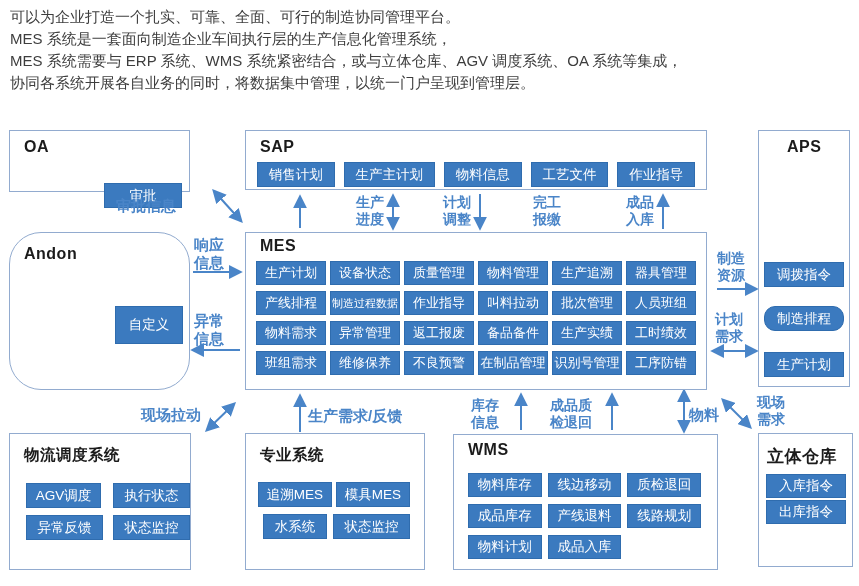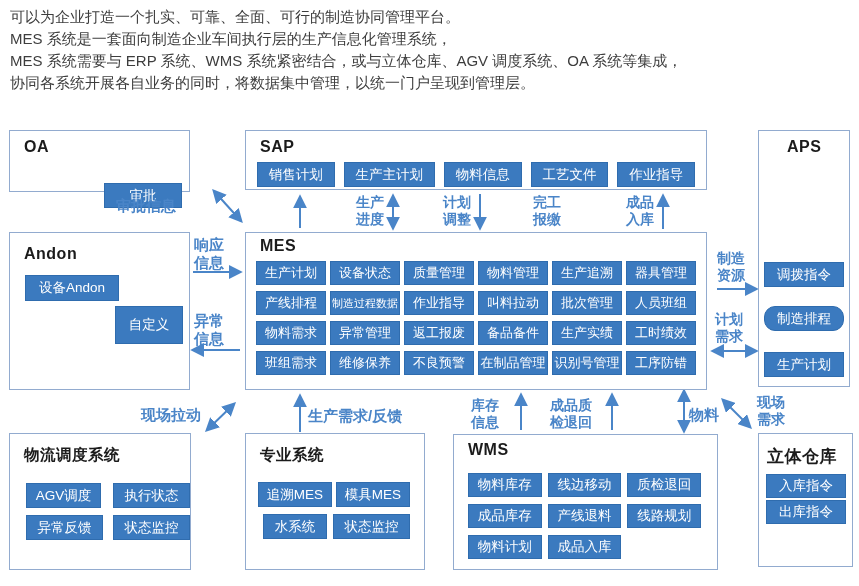--- a/index.html
+++ b/index.html
@@ -85,23 +85,22 @@
     </div>
   </div>
 
   <div class="box" style="left:758px; top:130px; width:92px; height:257px;">
     <div class="box-title" style="left:28px;">APS</div>
     <div class="chip" style="left:5px; top:131px; width:80px; height:25px;">调拨指令</div>
     <div class="chip" style="left:5px; top:175px; width:80px; height:25px;border-radius:11px;">制造排程</div>
     <div class="chip" style="left:5px; top:221px; width:80px; height:25px;">生产计划</div>
   </div>
 
-  <div class="box" style="left:9px; top:232px; width:181px; height:158px;">
+  <div class="box" style="left:9px; top:232px; width:181px; height:158px;border-radius:32px;">
     <div class="box-title" style="top:12px;">Andon</div>
-    <div class="chip" style="left:15px; top:42px; width:94px; height:26px;">设备Andon</div>
     <div class="chip" style="left:105px; top:73px; width:68px; height:38px;">自定义</div>
   </div>
 
   <div class="box" style="left:245px; top:232px; width:462px; height:158px;">
     <div class="box-title" style="top:4px;">MES</div>
     <div class="grid6">
       <div class="chip">生产计划</div>
       <div class="chip">设备状态</div>
       <div class="chip">质量管理</div>
       <div class="chip">物料管理</div>

